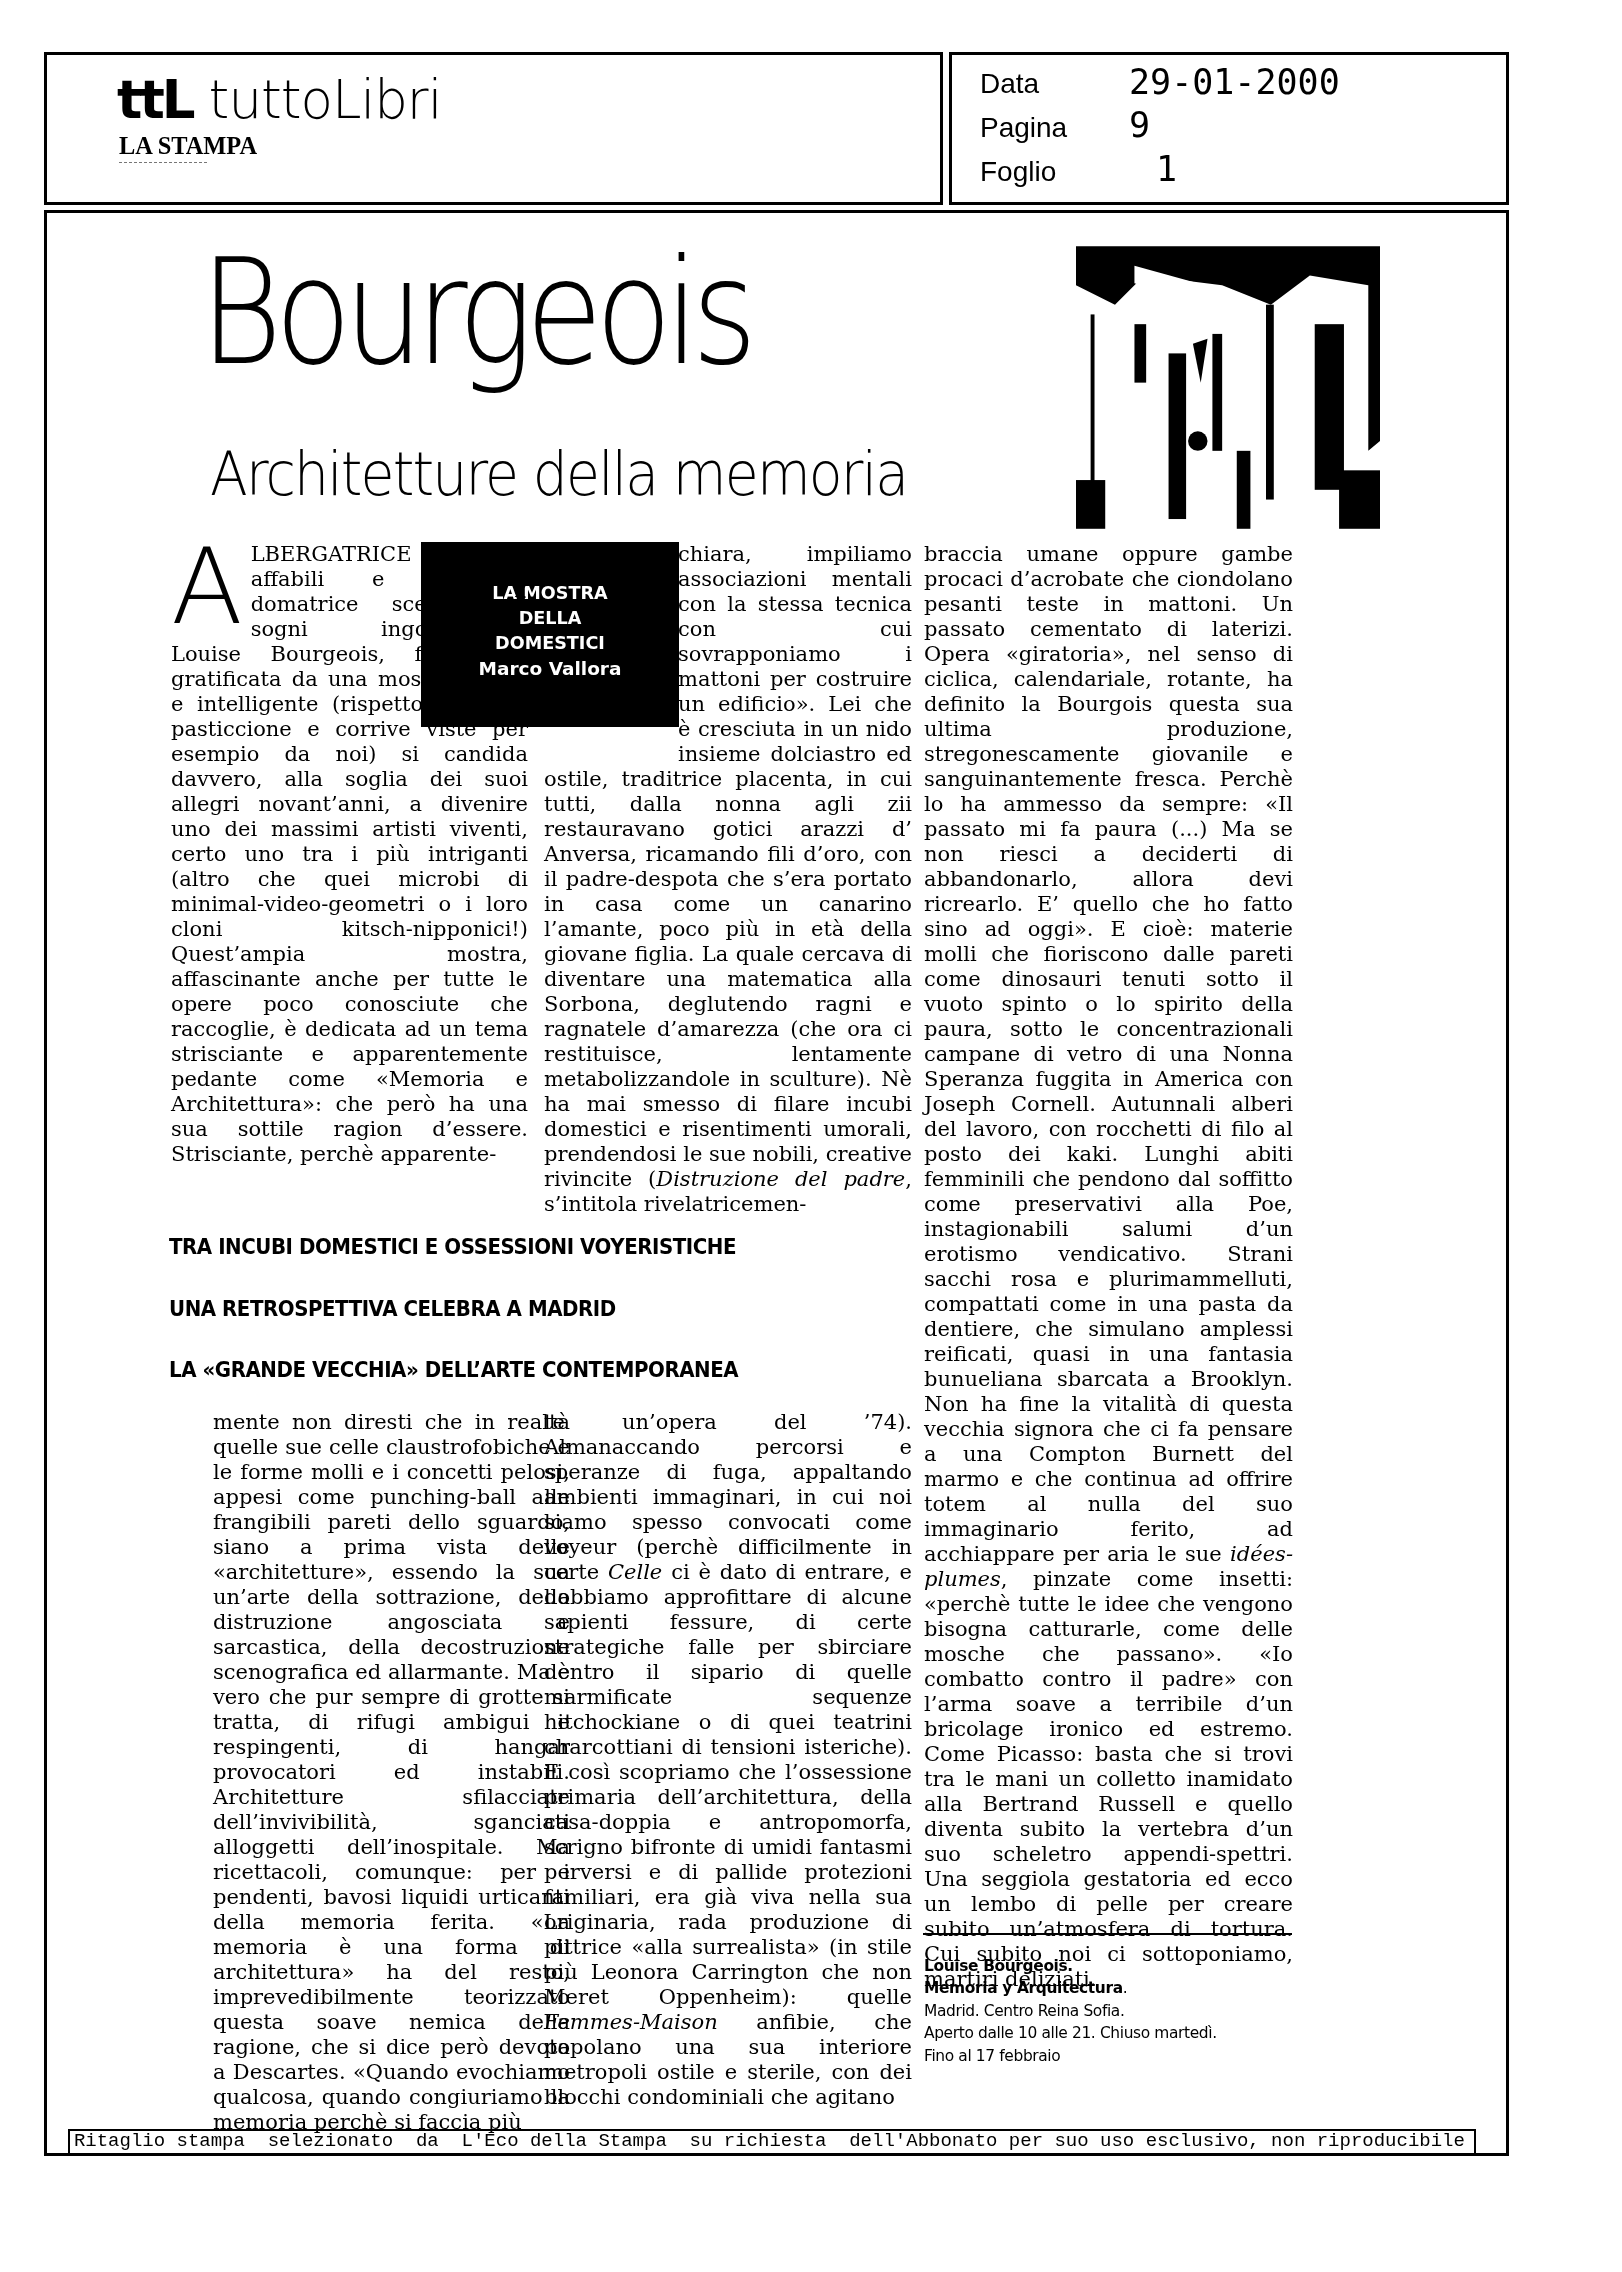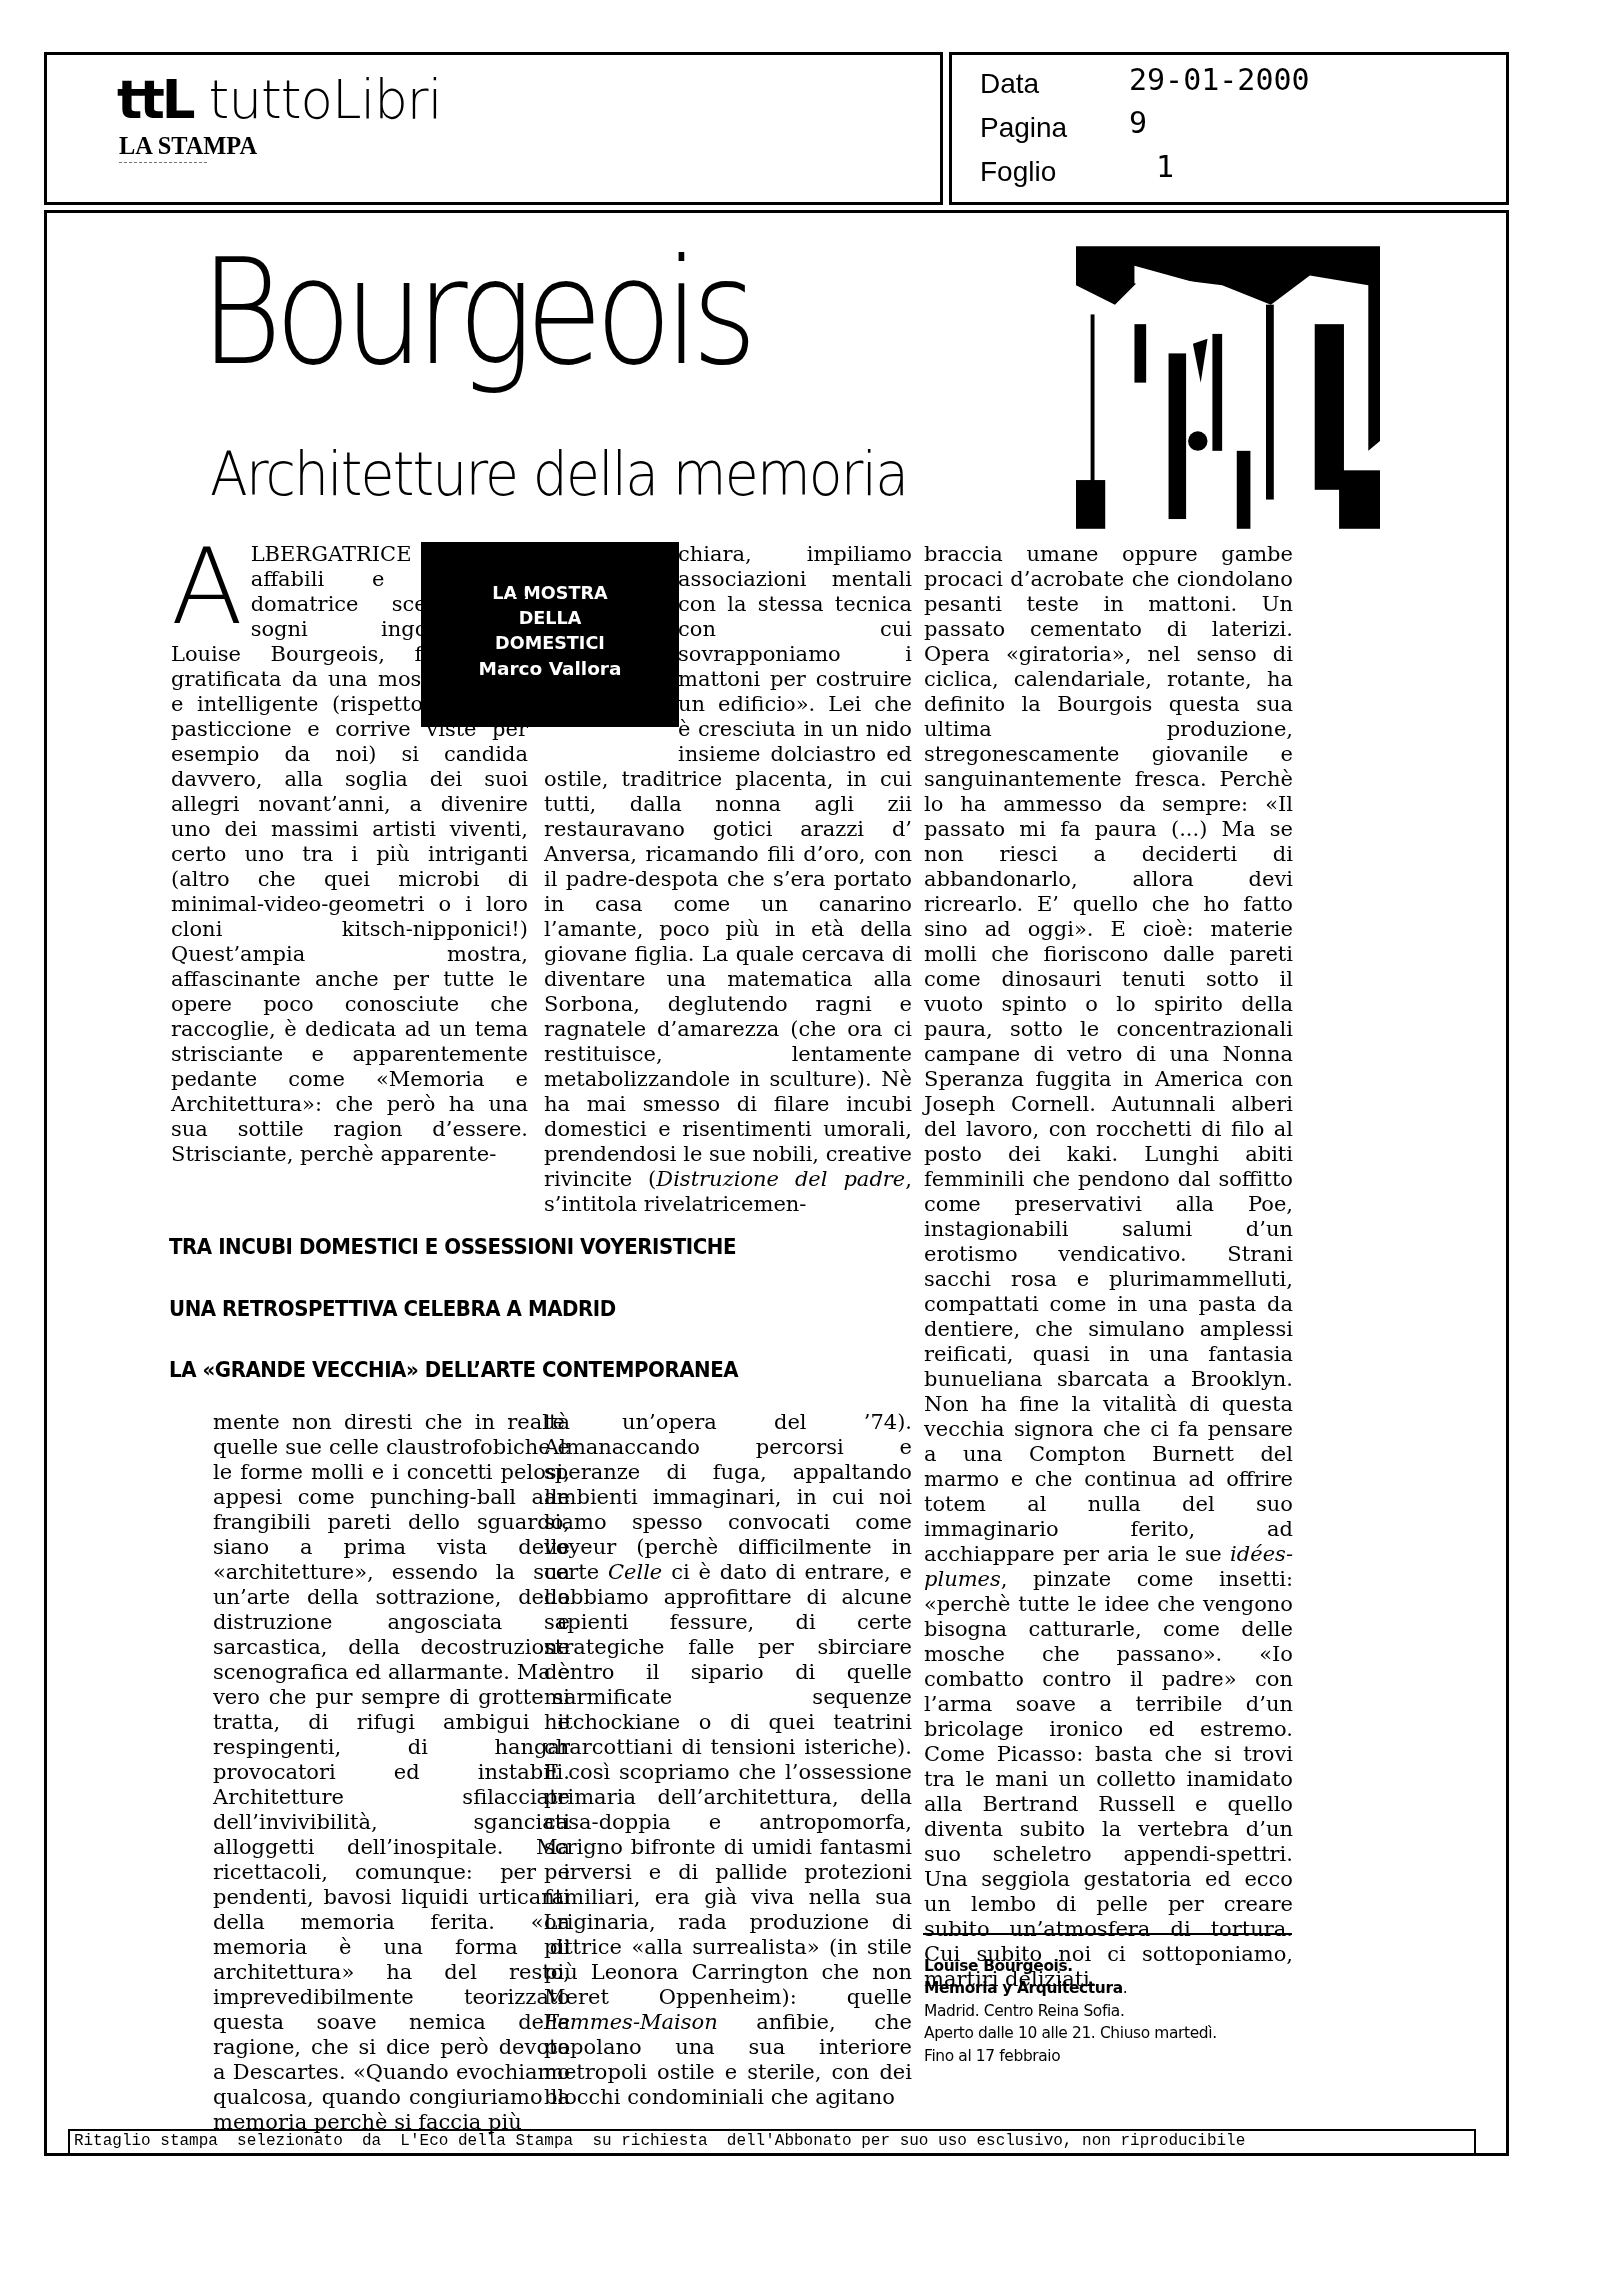--- a/index.html
+++ b/index.html
@@ -7,34 +7,34 @@
   .frame { position:absolute; border:3.9px solid #000; box-sizing:border-box; }
   #hdr-left { left:44px; top:52px; width:899px; height:153px; }
   #hdr-right { left:949px; top:52px; width:560px; height:153px; }
   #main { left:44px; top:210px; width:1465px; height:1946px; }
   .logo { position:absolute; left:117px; top:73px; font-family:"DejaVu Sans", sans-serif; font-size:53px; line-height:1; letter-spacing:-1px; }
   .logo b { font-weight:900; letter-spacing:-2.9px; }
   .logo span.light { font-weight:200; font-family:"DejaVu Sans", sans-serif; }
   .lastampa { position:absolute; left:119px; top:132px; font-family:"Liberation Serif", serif; font-weight:bold; font-size:24.4px; letter-spacing:0px; }
   .lastampa-rule { position:absolute; left:119px; top:162px; width:88px; height:1px; border-top:1px dashed #777; }
   .meta { position:absolute; left:980px; font-family:"Liberation Sans", sans-serif; font-size:28px; }
-  .meta-val { position:absolute; left:1129px; font-family:"DejaVu Sans Mono", monospace; font-size:30px; }
+  .meta-val { position:absolute; left:1129px; font-family:"DejaVu Sans Mono", monospace; font-size:35px; }
   .headline { position:absolute; left:200px; top:239px; font-family:"DejaVu Sans", sans-serif; font-weight:200; font-size:146px; line-height:1; letter-spacing:-8.8px; transform:scaleX(0.86); transform-origin:left top; }
   .subhead { position:absolute; left:210px; top:444px; font-family:"DejaVu Sans", sans-serif; font-weight:200; font-size:60px; line-height:1; letter-spacing:-2px; transform:scaleX(0.92); transform-origin:left top; }
   .photo { position:absolute; left:1076px; top:246px; width:304px; height:283px; background:#fff; overflow:hidden; }
   .col { position:absolute; font-family:"DejaVu Serif", serif; font-size:21px; line-height:25px; text-align:justify; hyphens:manual; }
   .col p { margin:0; }
   .dropcap { float:left; font-family:"DejaVu Sans", sans-serif; font-weight:200; font-size:105px; line-height:82px; margin:3.9px 7.8px 0 0; }
   .box { position:absolute; left:421px; top:542px; width:258px; height:185px; background:#000; color:#fff; font-family:"DejaVu Sans", sans-serif; font-weight:bold; text-align:center; font-size:17.6px; line-height:25px; box-sizing:border-box; padding-top:39px; }
   .box .author { font-weight:bold; font-size:18.5px; }
   .deck { position:absolute; left:169px; font-family:"DejaVu Sans", sans-serif; font-weight:bold; font-size:22px; letter-spacing:-0.5px; transform:scaleX(0.9); transform-origin:left top; white-space:nowrap; }
   .info-rule { position:absolute; left:923px; top:1933px; width:369px; height:2px; background:#000; }
   .info { position:absolute; left:924px; top:1955px; font-family:"DejaVu Sans", sans-serif; font-size:16.6px; line-height:22.4px; letter-spacing:-0.4px; transform:scaleX(0.93); transform-origin:left top; white-space:nowrap; }
   .info .b { font-weight:bold; }
-  .footer { position:absolute; left:68px; top:2129px; width:1408px; height:25px; border:2.9px solid #000; border-bottom:none; box-sizing:border-box; font-family:"Liberation Mono", monospace; font-size:16px; line-height:21.5px; padding-left:3.9px; white-space:nowrap; overflow:hidden; }
+  .footer { position:absolute; left:68px; top:2129px; width:1408px; height:25px; border:2.9px solid #000; border-bottom:none; box-sizing:border-box; font-family:"Liberation Mono", monospace; font-size:19px; line-height:21.5px; padding-left:3.9px; white-space:nowrap; overflow:hidden; }
 </style>
 </head>
 <body>
 
 <div class="frame" id="hdr-left"></div>
 <div class="frame" id="hdr-right"></div>
 <div class="frame" id="main"></div>
 
 <div class="logo"><b>ttL</b> <span class="light">tuttoLibri</span></div>
 <div class="lastampa">LA STAMPA</div>

